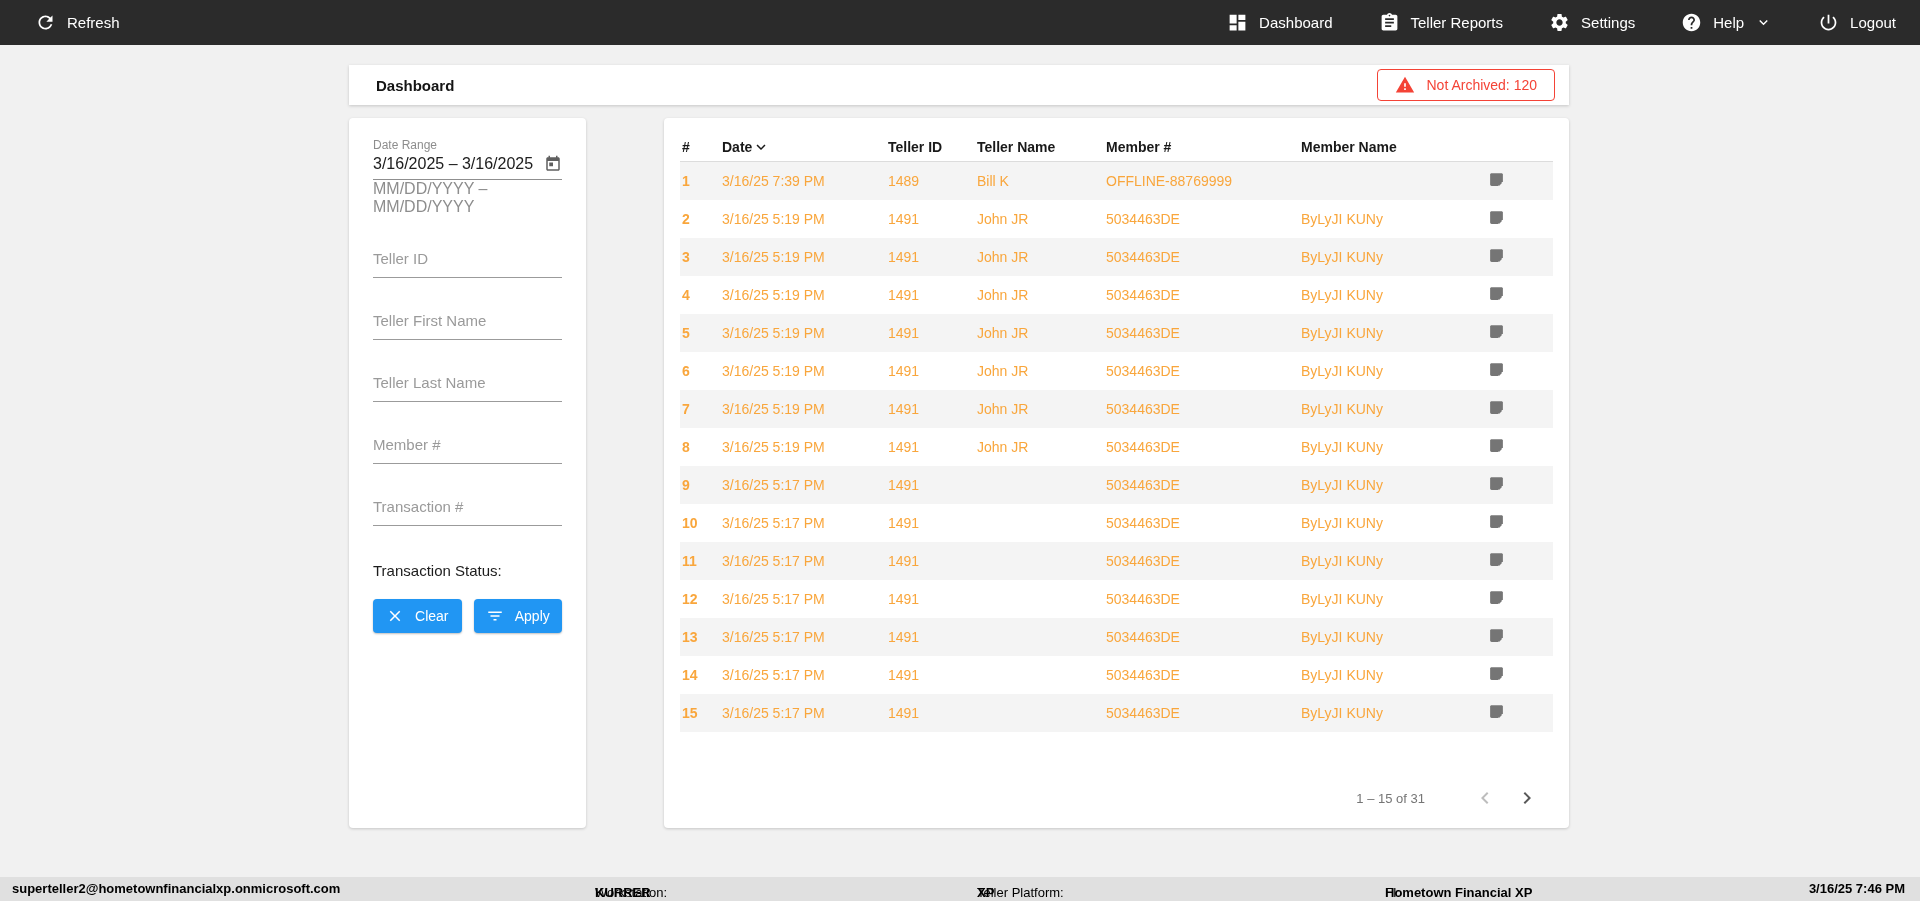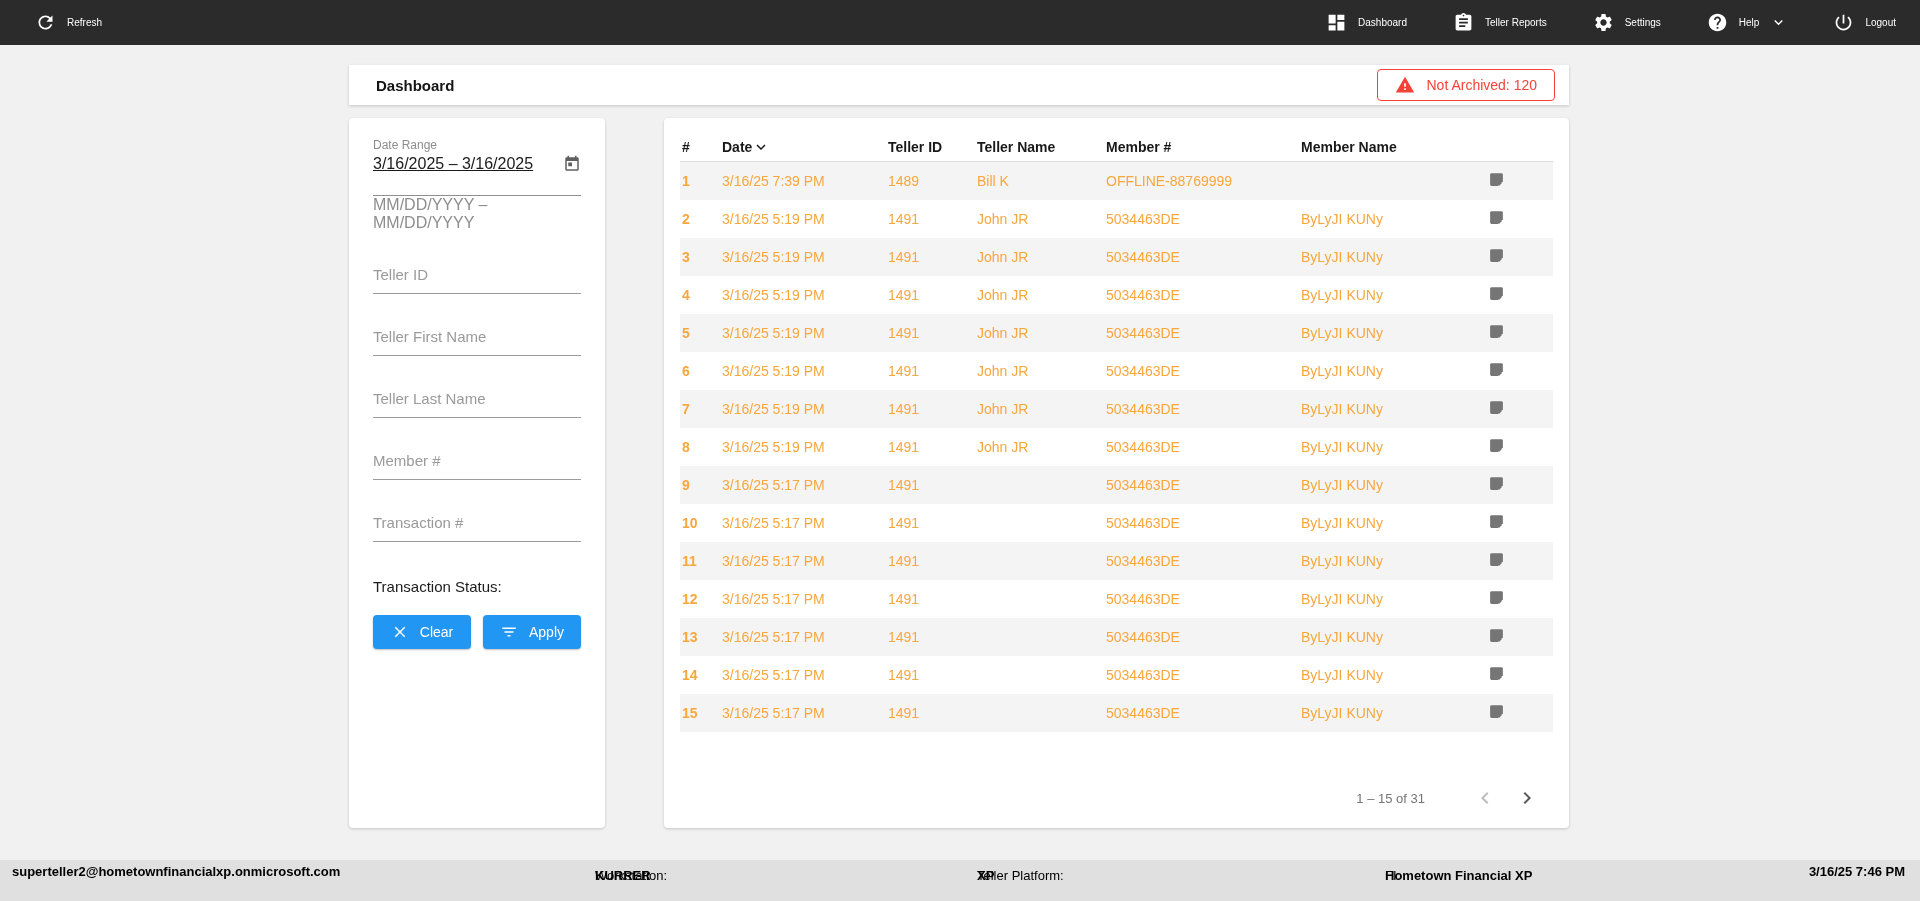--- a/index.html
+++ b/index.html
@@ -13,21 +13,21 @@
   }
   .icon { display:inline-flex; align-items:center; justify-content:center; }
   .icon svg { display:block; fill:currentColor; }
 
   
   .topbar {
     position:absolute; left:0; top:0; width:1920px; height:45px;
     background:#2b2b2b; color:#fff;
     display:flex; align-items:center;
     padding:0 24px 0 35px;
-    font-size:10px;
+    font-size:15px;
     gap:42px;
   }
   .tb-item { display:flex; align-items:center; gap:11px; cursor:pointer; white-space:nowrap; }
   .tb-item .icon svg { width:21px; height:21px; }
   .tb-item .chev svg { width:17px; height:17px; }
   .tb-spacer { flex:1; }
   .tb-nav { display:flex; align-items:center; gap:46px; }
 
   
   .header-card {
@@ -41,29 +41,29 @@
     margin-left:auto;
     border:1px solid #f44336; border-radius:4px;
     color:#f44336; height:32px;
     display:flex; align-items:center; gap:11px;
     padding:0 17px; font-size:14px; cursor:pointer; background:#fff;
   }
   .badge .icon svg { width:20px; height:20px; }
 
   
   .sidebar-card {
-    position:absolute; left:349px; top:118px; width:256px; height:710px;
+    position:absolute; left:349px; top:118px; width:237px; height:710px;
     background:#fff; border-radius:4px;
     box-shadow:0 1px 3px rgba(0,0,0,.18);
     padding:20px 24px;
   }
   .dr-label { font-size:12px; color:#8d8d8d; }
   .dr-row {
     display:flex; align-items:center; margin-top:3px;
-    border-bottom:1px solid #8f8f8f; padding-bottom:22px; cursor:text;text-decoration:underline;
+    border-bottom:1px solid #8f8f8f; padding-bottom:6px; cursor:text;
   }
   .dr-value { font-size:16px; color:#202020; flex:1; }
   .dr-cal { color:#5f5f5f; cursor:pointer; }
   .dr-cal svg { width:18px; height:18px; }
   .dr-helper { font-size:16px; color:#8d8d8d; }
 
   .field {
     margin-top:34px; border-bottom:1px solid #9b9b9b;
     padding-bottom:9px; cursor:text;
   }
@@ -121,21 +121,21 @@
     font-size:13px; color:#757575;
   }
   .pg-range { margin-right:30px; }
   .pg-btn { cursor:pointer; }
   .pg-btn svg { width:24px; height:24px; }
   .pg-prev { color:#bdbdbd; }
   .pg-next { color:#595959; }
 
   
   .footer {
-    position:absolute; left:0; bottom:0; width:1920px; height:41px;
+    position:absolute; left:0; bottom:0; width:1920px; height:24px;
     background:#e0e0e0; font-size:13px; color:#000;
   }
   .footer span { position:absolute; top:4px; white-space:nowrap; }
   .f-user { left:12px; font-weight:bold; }
   .f-ws { left:595px; }
   .f-plat { left:977px; }
   .f-fi { left:1385px; }
   .f-dt { right:15px; font-weight:bold; }
   .fv { font-weight:bold; }
 </style>

